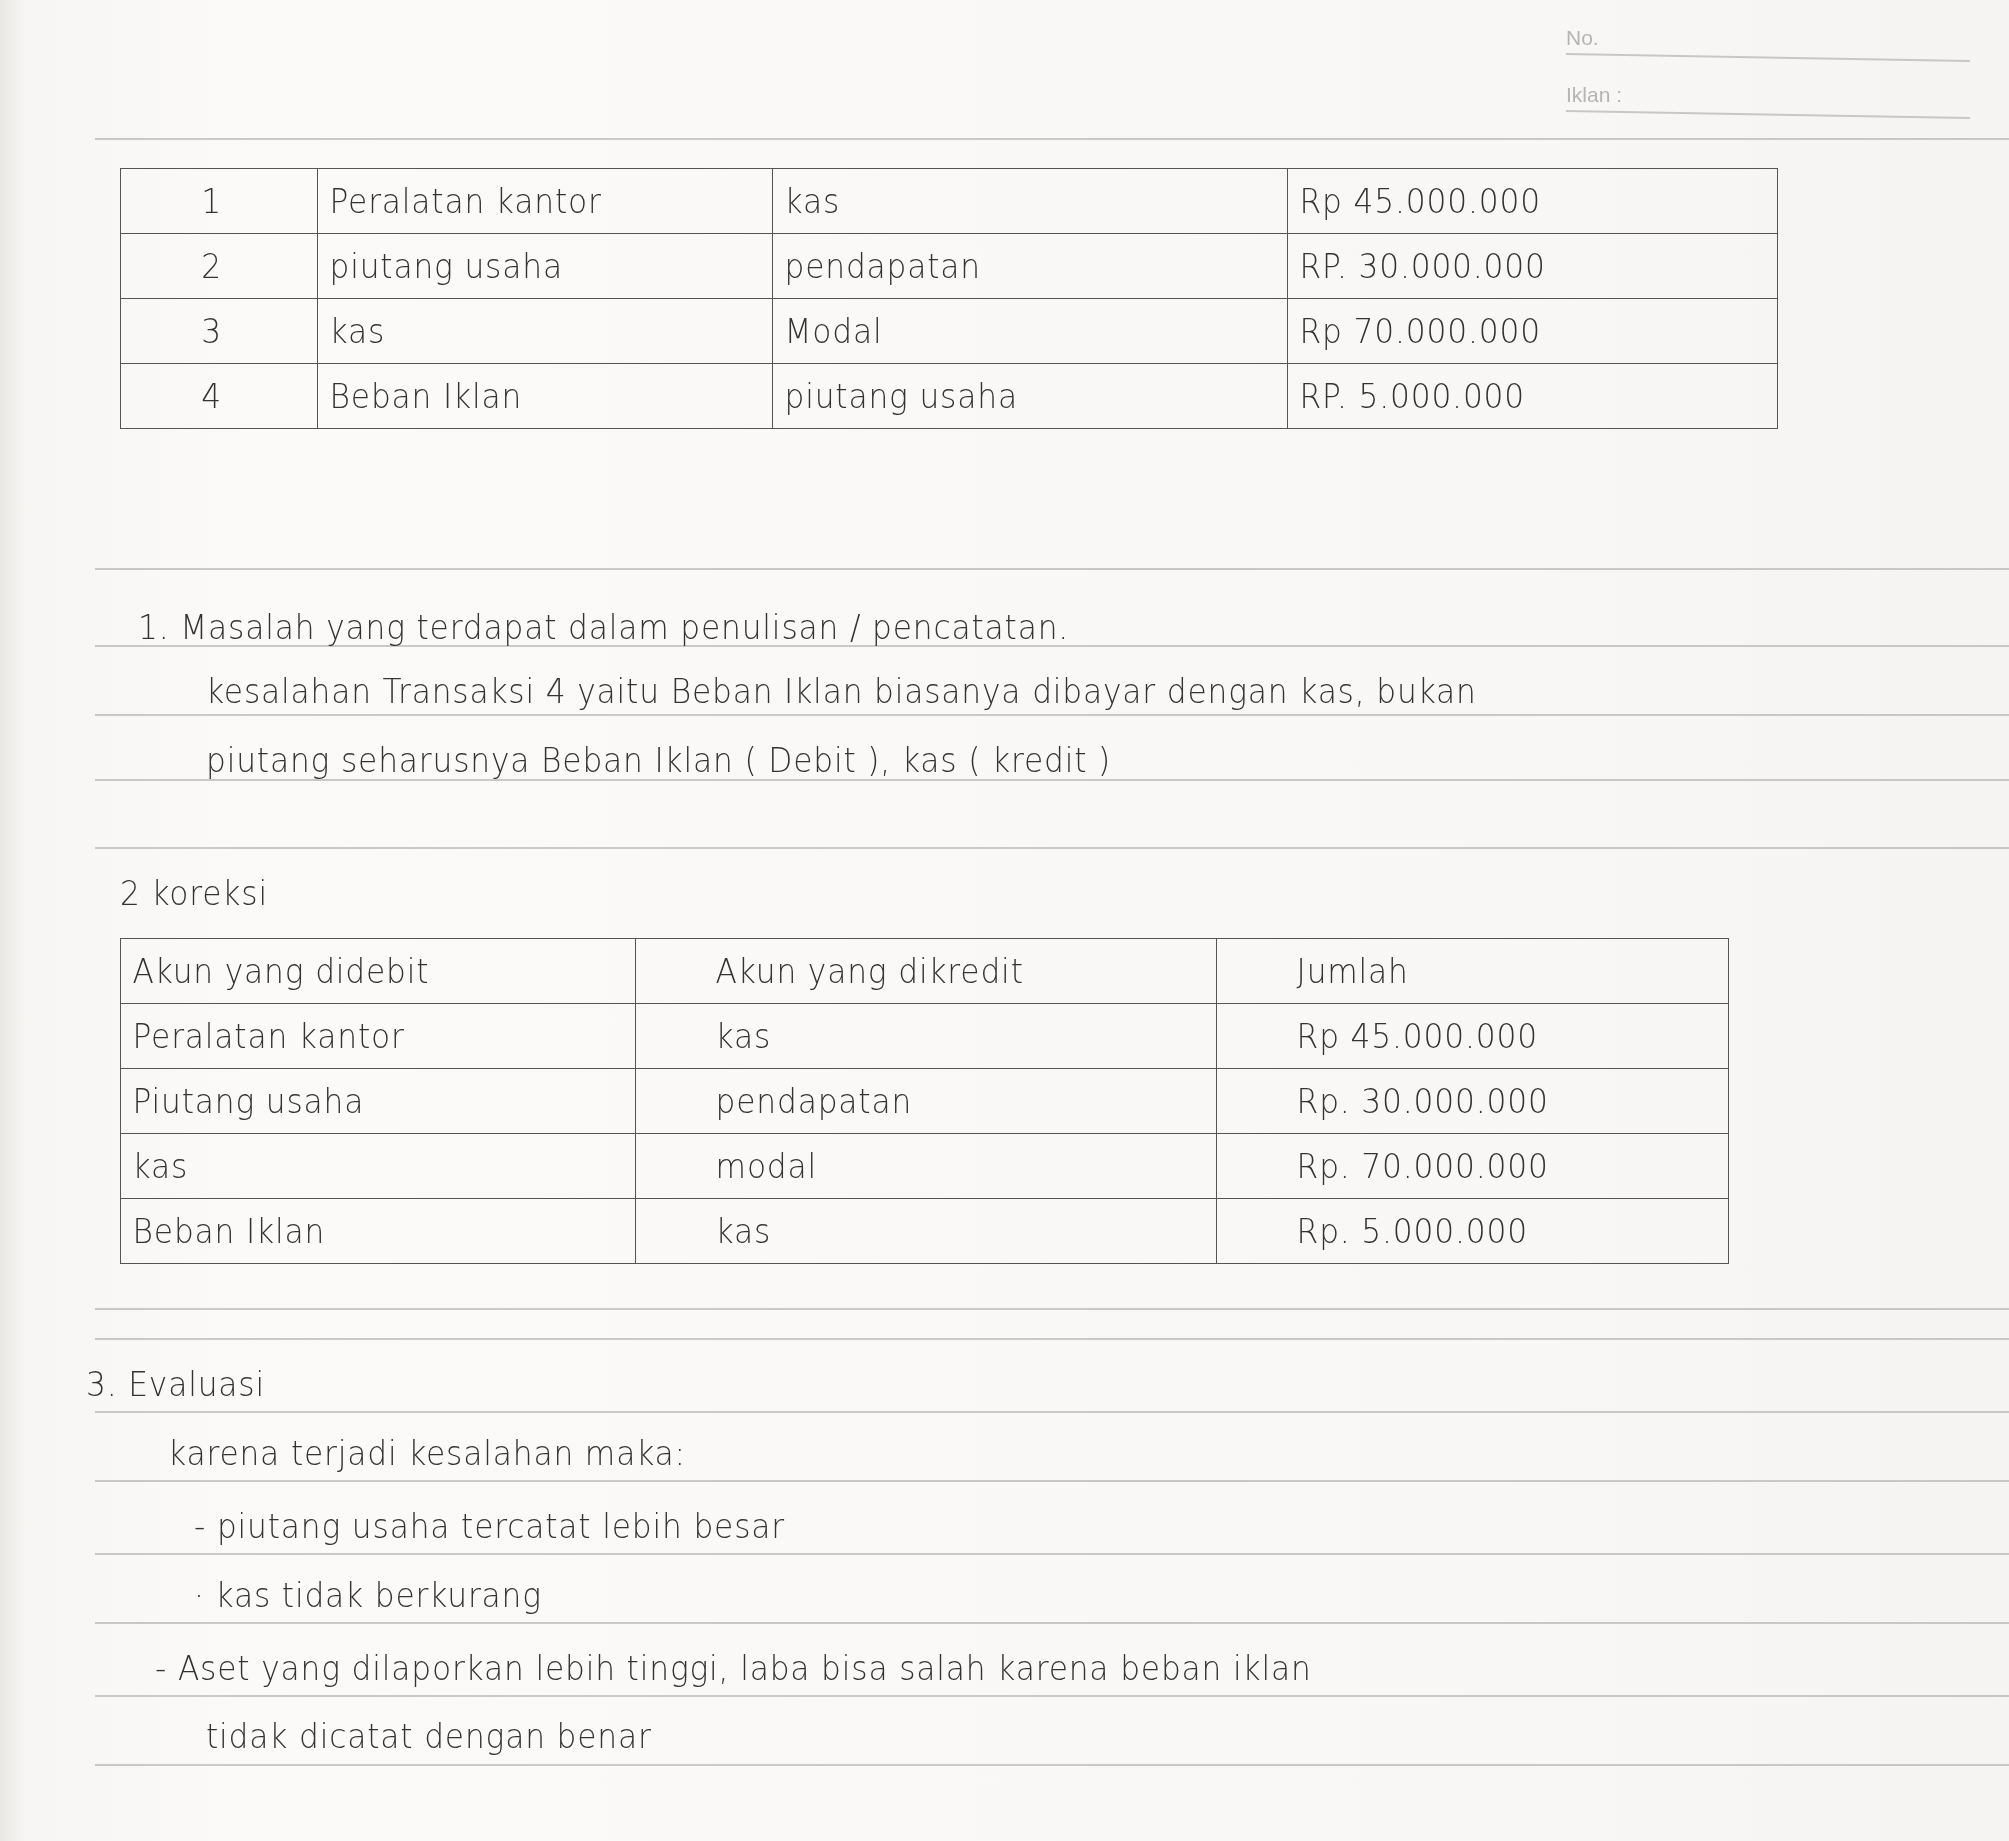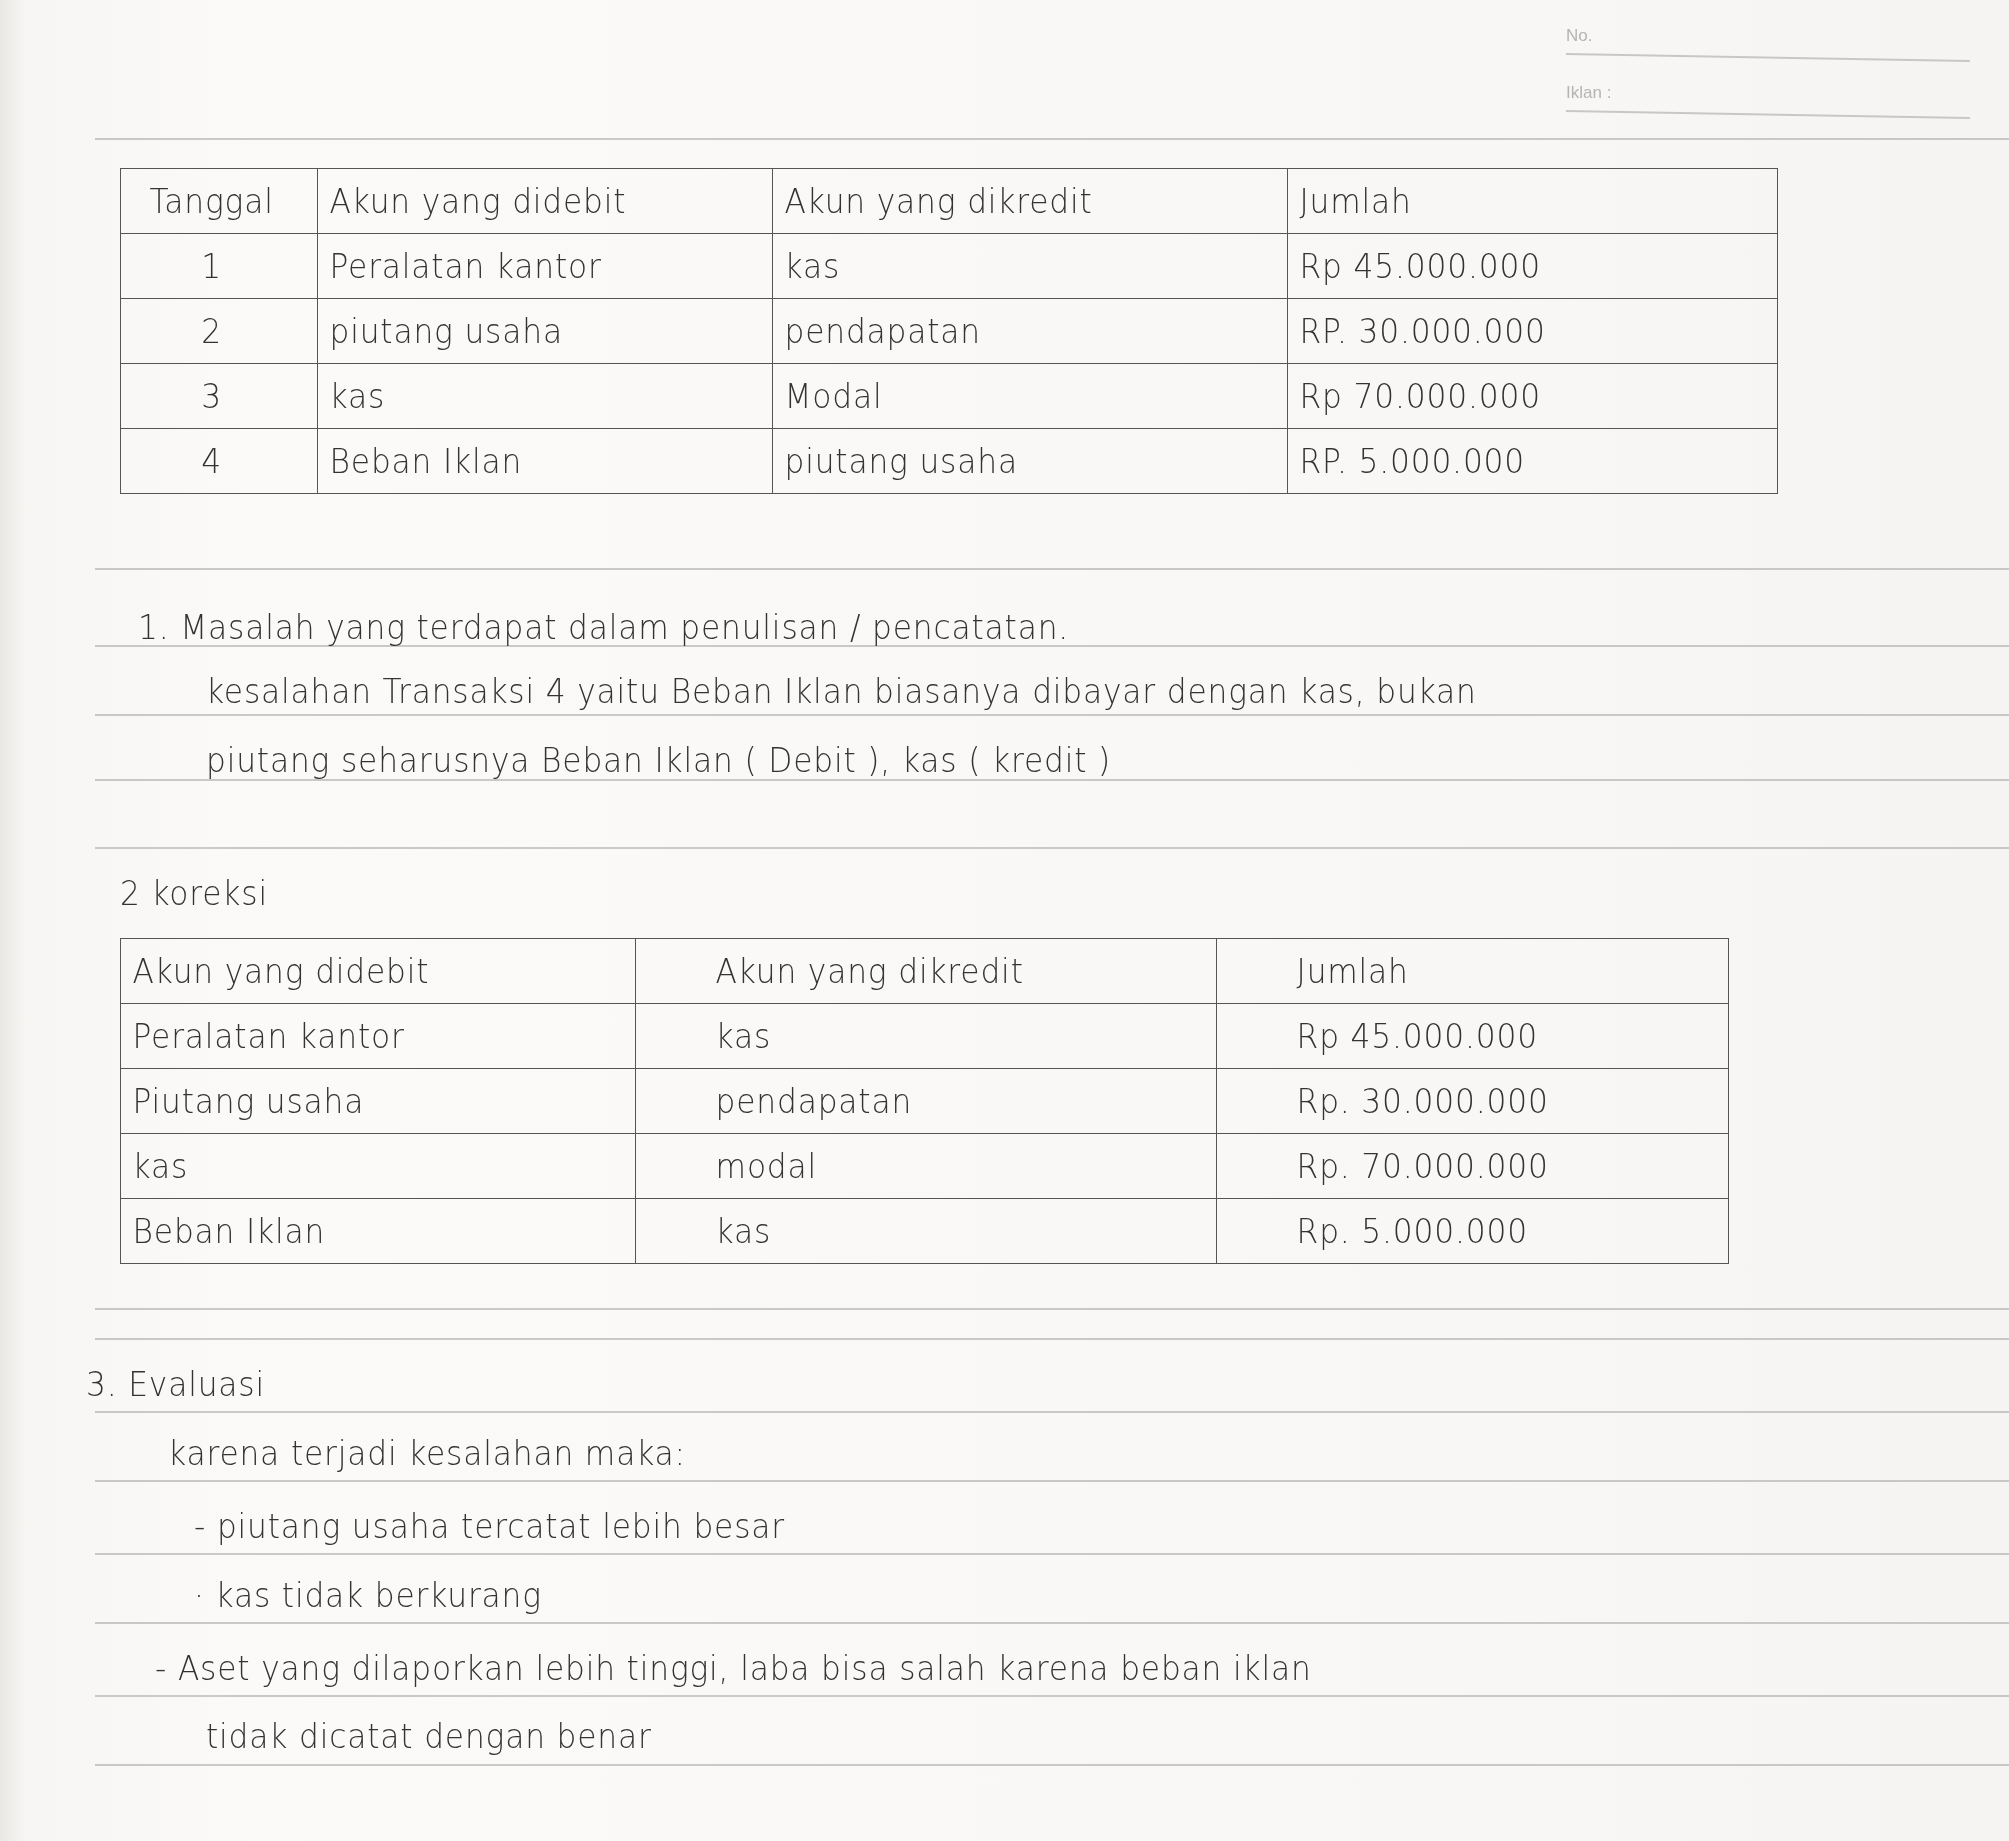--- a/index.html
+++ b/index.html
@@ -7,21 +7,21 @@
     width: 2010px; height: 1841px; overflow: hidden;
     background: #f4f3f1;
     font-family: "DejaVu Sans", sans-serif;
     color: #2b2b2b;
     position: relative;
   }
   .page {
     position: absolute; left: 0; top: 0; width: 2010px; height: 1841px;
     background: linear-gradient(90deg, #e9e8e4 0px, #f7f6f4 26px, #fbfaf8 258px, #f9f7f6 1549px, #f6f3f3 2010px);
   }
-  .hdr { position: absolute; left: 1566px; font-family: "Liberation Sans", sans-serif; color: #b4b4b4; font-size: 17px; }
+  .hdr { position: absolute; left: 1566px; font-family: "Liberation Sans", sans-serif; color: #b4b4b4; font-size: 21px; }
   .hdr-line { position: absolute; left: 1566px; width: 404px; height: 1.7px; background: #c7c7c7; transform: rotate(1deg); transform-origin: left; }
   .ruled { position: absolute; left: 95px; width: 1915px; height: 1.7px; background: #b8b8b8; opacity: .75; }
   .hand { font-family: "DejaVu Sans", sans-serif; font-weight: 300; color: #333; letter-spacing: 0.9px; transform: scaleX(0.92); transform-origin: left; white-space: nowrap; }
   table.ledger { position: absolute; border-collapse: collapse; }
   table.ledger td { border: 1.7px solid #555; padding: 0 12px; font-size: 34px; height: 64px; vertical-align: middle; white-space: nowrap; color: #333; }
   .t1 { left: 120px; top: 168px; }
   .t1 td:nth-child(1) { width: 172px; text-align: center; }
   .t1 td:nth-child(2) { width: 430px; }
   .t1 td:nth-child(3) { width: 490px; }
   .t1 td:nth-child(4) { width: 465px; }
@@ -51,26 +51,20 @@
   <div class="ruled" style="top:1338px"></div>
   <div class="ruled" style="top:1411px"></div>
   <div class="ruled" style="top:1480px"></div>
   <div class="ruled" style="top:1553px"></div>
   <div class="ruled" style="top:1622px"></div>
   <div class="ruled" style="top:1695px"></div>
   <div class="ruled" style="top:1764px"></div>
 
   <table class="ledger t1">
     <tbody>
-        <tr>
-      <td class="hand">Tanggal</td>
-      <td class="hand">Akun yang didebit</td>
-      <td class="hand">Akun yang dikredit</td>
-      <td class="hand">Jumlah</td>
-    </tr>
     <tr>
       <td class="hand">1</td>
       <td class="hand">Peralatan kantor</td>
       <td class="hand">kas</td>
       <td class="hand">Rp 45.000.000</td>
     </tr>
     <tr>
       <td class="hand">2</td>
       <td class="hand">piutang usaha</td>
       <td class="hand">pendapatan</td>

